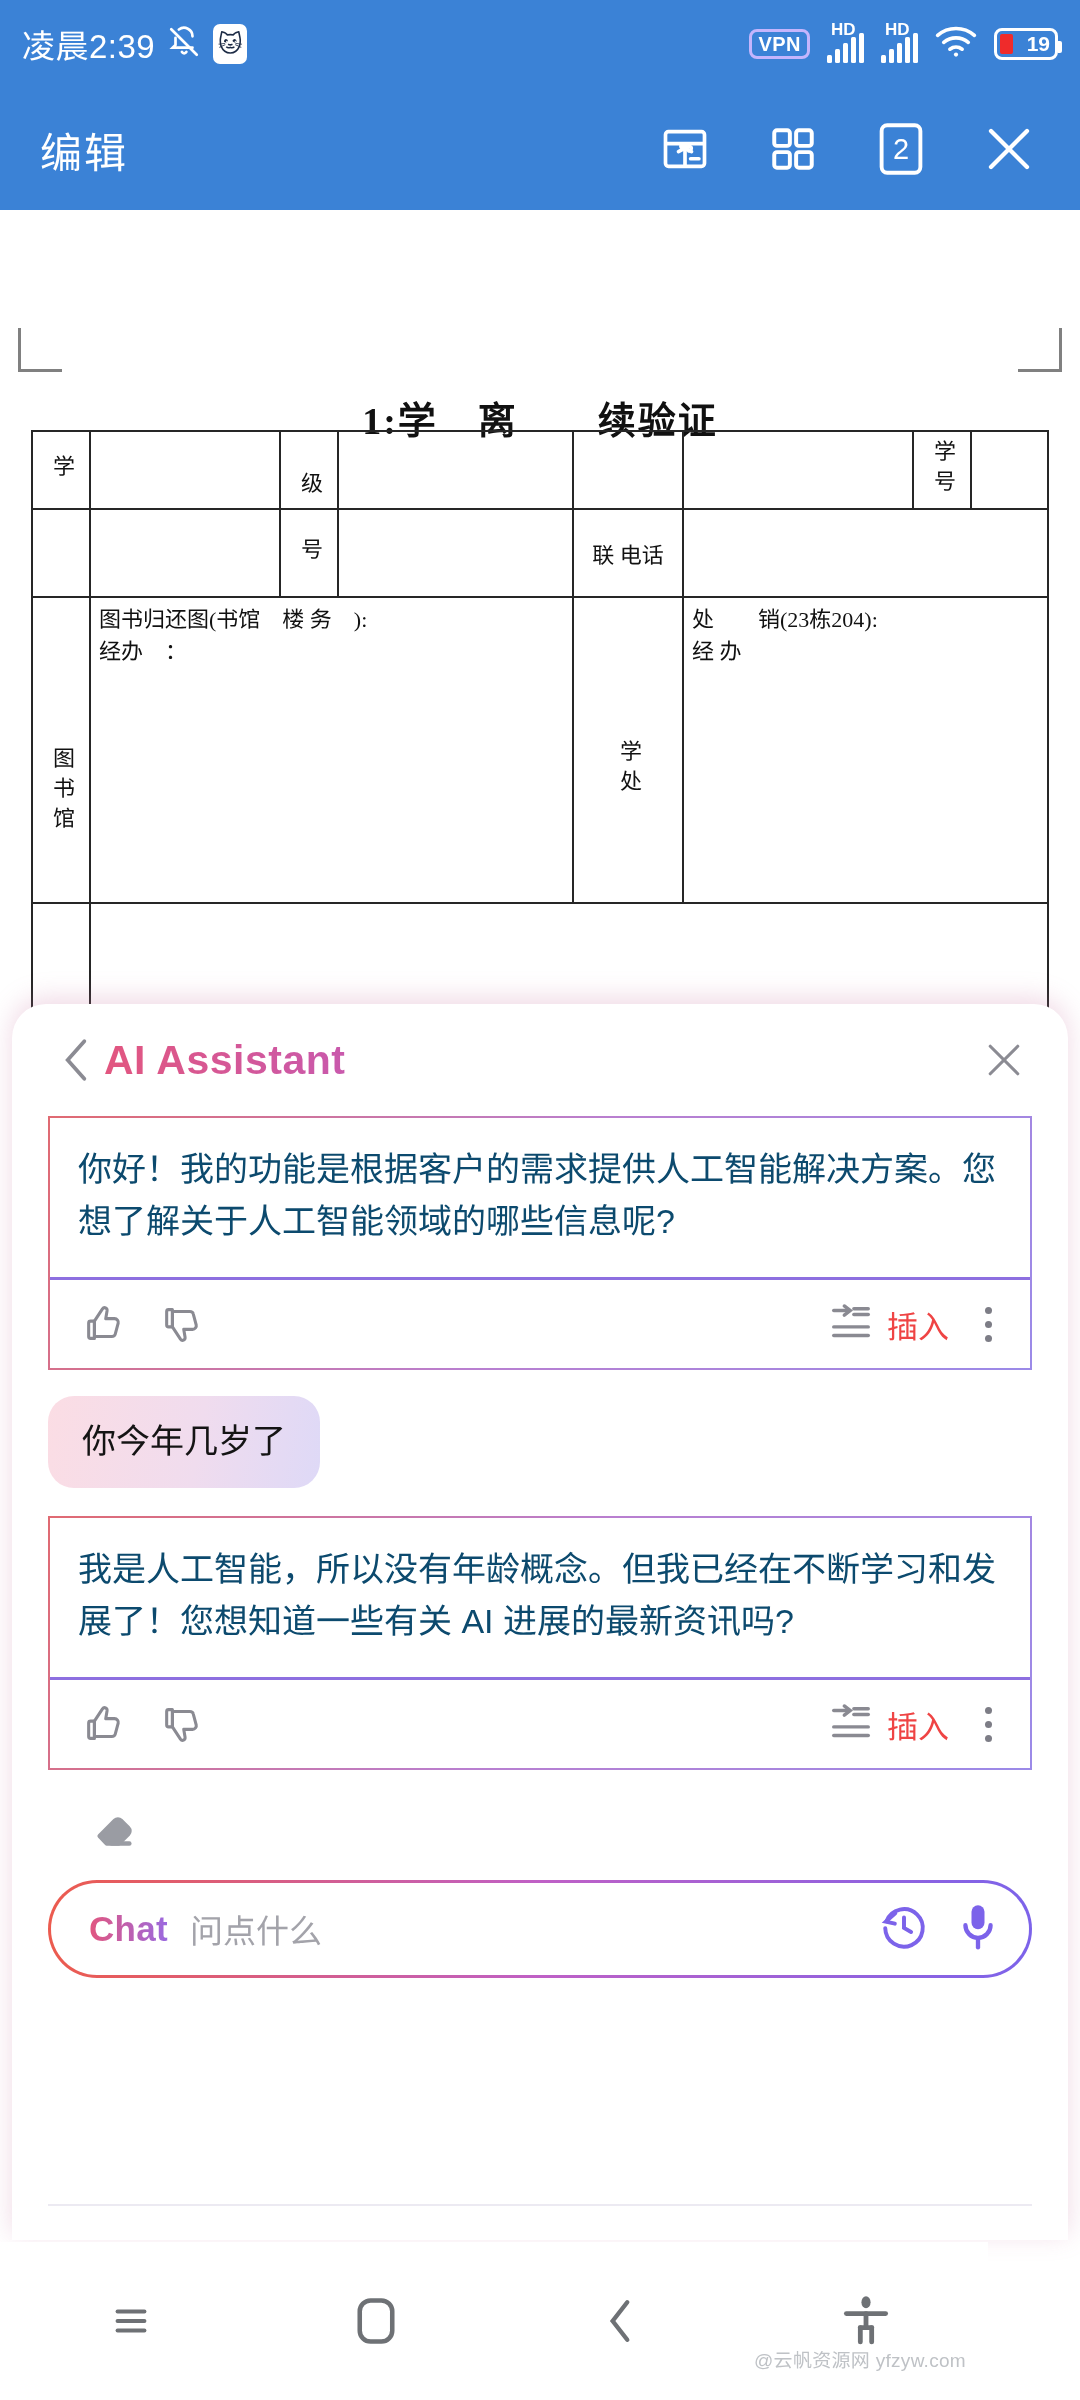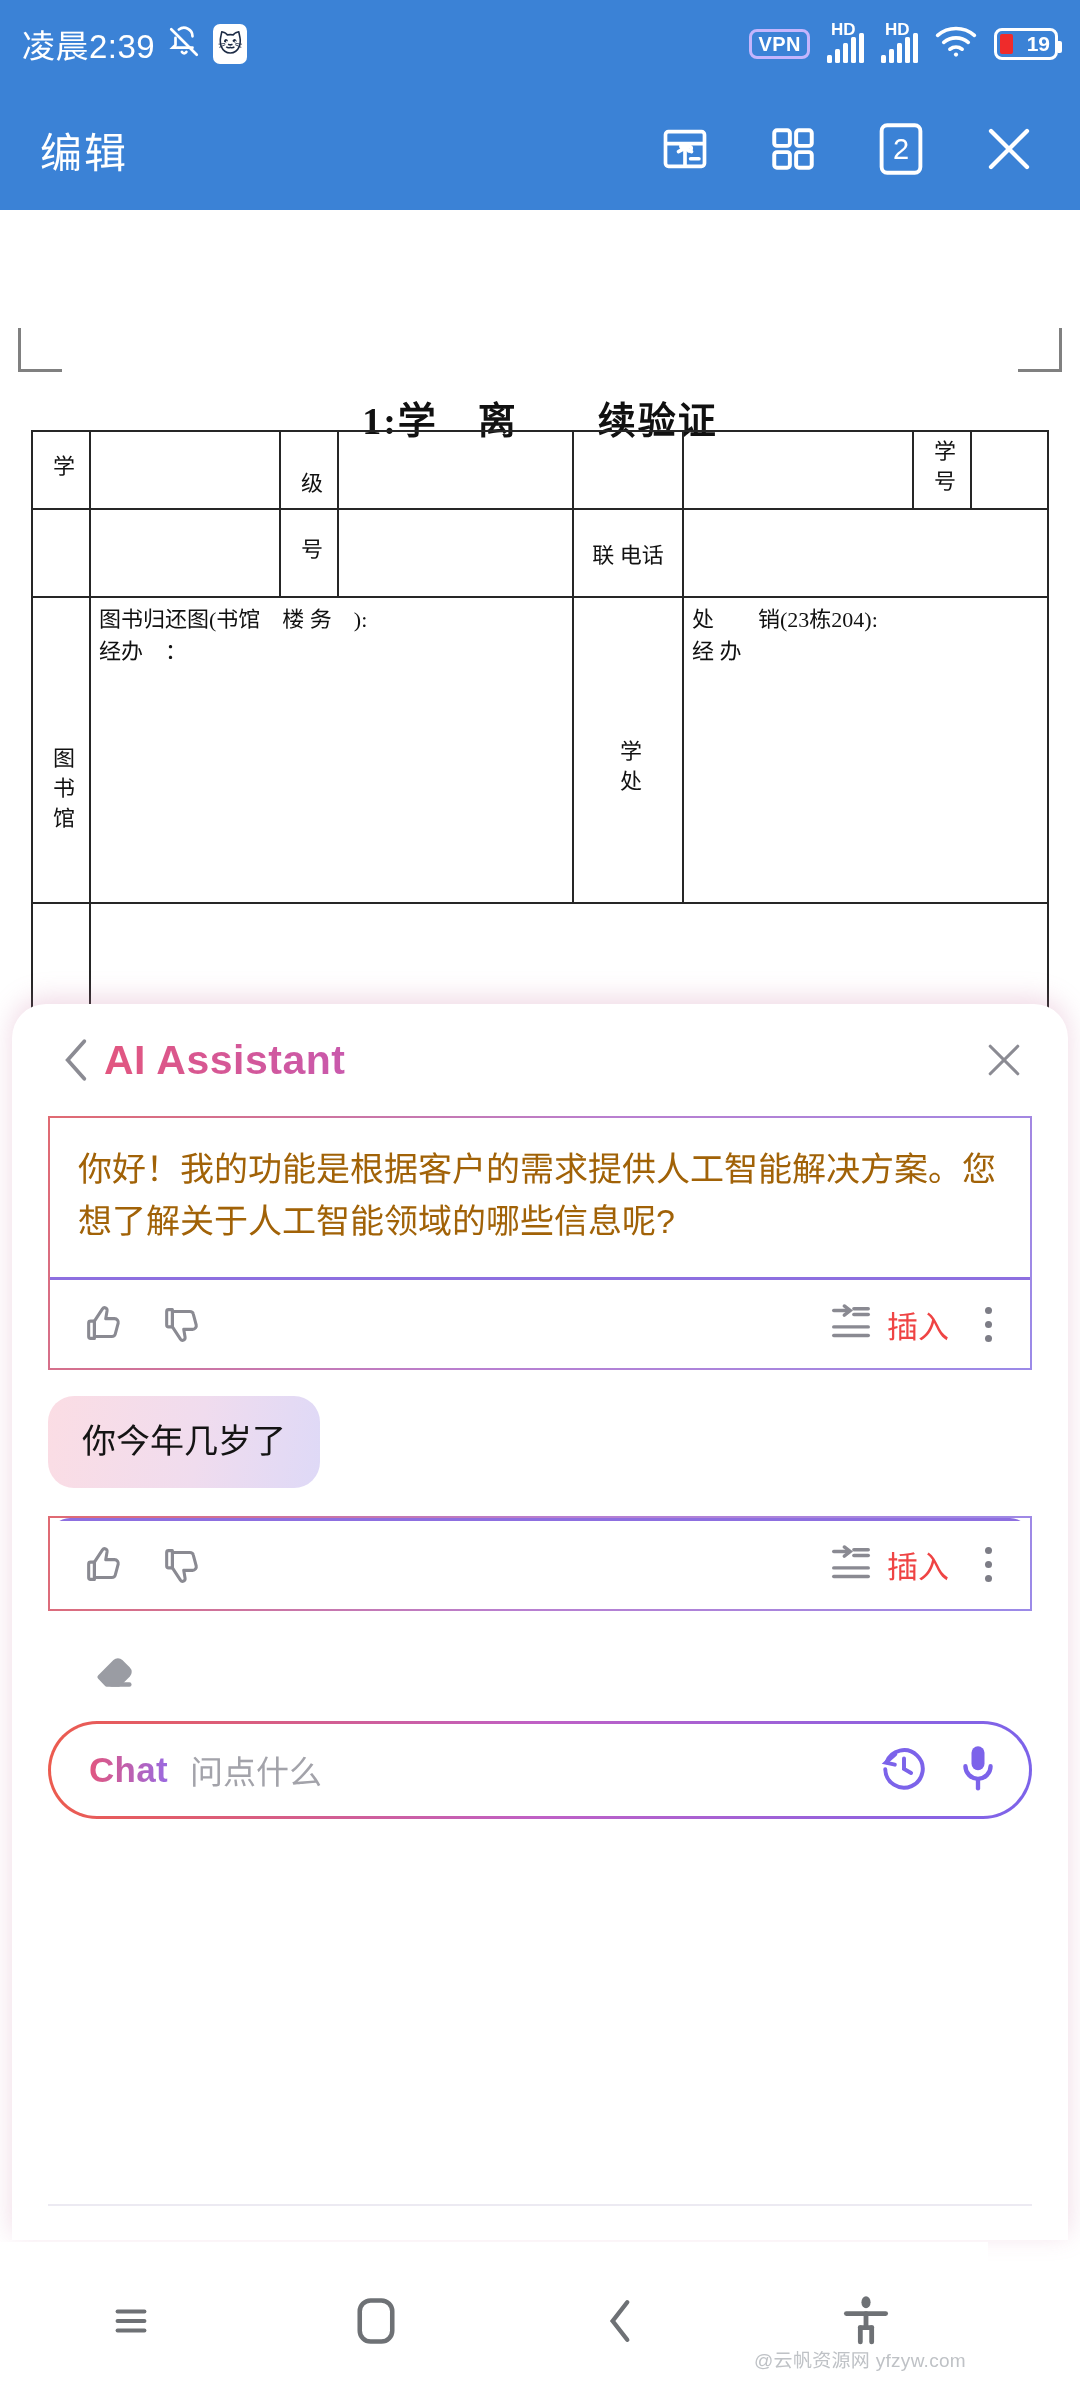--- a/index.html
+++ b/index.html
@@ -88,21 +88,21 @@
     -webkit-background-clip:text; background-clip:text; color:transparent;
   }
   .hdr-ico { width:56px; height:56px; display:flex; align-items:center; justify-content:center; }
 
   .chat-body { position:relative; padding:0 36px; }
 
   .bubble-ai {
     position:relative; border-radius:22px; background:#fff;
     border:2px solid #d4849a; overflow:hidden; margin-bottom:10px;
   }
-  .bubble-ai .body { padding:26px 28px 30px 28px; font-size:34px; line-height:1.52; color:#a16207; }
+  .bubble-ai .body { padding:26px 28px 30px 28px; font-size:34px; line-height:1.52; color:#0c4a6e; }
   .bubble-ai .divider { height:3px; background:#8d6fe0; }
   .bubble-actions { display:flex; align-items:center; padding:18px 28px; gap:26px; }
   .bubble-actions .spacer { flex:1; }
   .act-ico { width:52px; height:52px; display:flex; align-items:center; justify-content:center; color:#7d7d86;}
   .insert-label { font-size:31px; color:#ef4444; margin-left:6px; }
   .insert-grp { display:flex; align-items:center; gap:4px; }
   .kebab { display:flex; flex-direction:column; gap:7px; align-items:center; padding:0 10px; }
   .kebab i { width:7px; height:7px; border-radius:50%; background:#7d7d86; display:block; }
 
   .bubble-user-row { display:flex; justify-content:flex-start; margin:26px 0 28px 0; }
@@ -364,20 +364,21 @@
               <i></i>
             </span>
         </div>
       </div>
 
       <div class="bubble-user-row">
         <div class="bubble-user">你今年几岁了</div>
       </div>
 
       <div class="bubble-ai" style="border-image:linear-gradient(120deg,#e06a72,#b97fd0,#9b8ae8) 1; border-radius:22px;">
+        <div class="body">我是人工智能，所以没有年龄概念。但我已经在不断学习和发展了！您想知道一些有关 AI 进展的最新资讯吗?</div>
         <div class="divider"></div>
         <div class="bubble-actions">
           <span class="act-ico">
             <svg width="46" height="46" viewBox="0 0 24 24" fill="none" stroke="#8a8a92" stroke-width="1.6" stroke-linejoin="round">
               <path d="M7 10.5h-2a1 1 0 0 0-1 1v7a1 1 0 0 0 1 1h2z"></path>
               <path d="M7 10.5l4.2-6.4c.9-1.3 2.6-.5 2.4 1l-.7 4.1h4.6c1.3 0 2.2 1.2 1.9 2.4l-1.5 5.6c-.2.9-1 1.3-1.9 1.3H7z"></path>
             </svg>
           </span>
           <span class="act-ico">
             <svg width="46" height="46" viewBox="0 0 24 24" fill="none" stroke="#8a8a92" stroke-width="1.6" stroke-linejoin="round">

